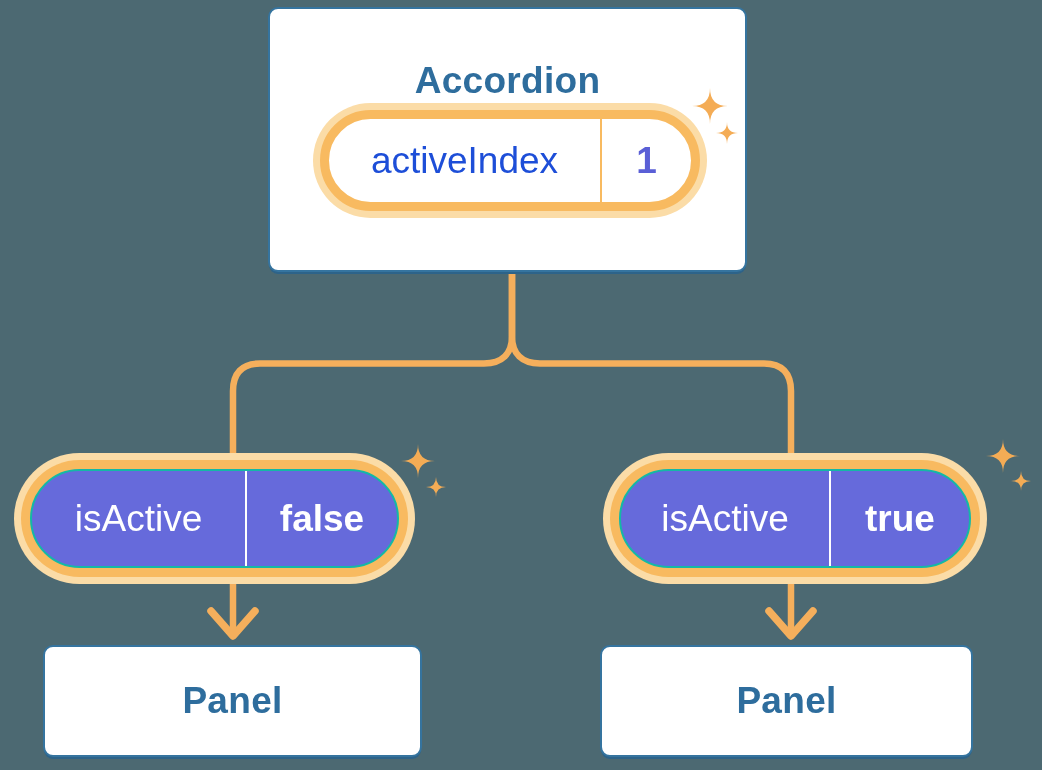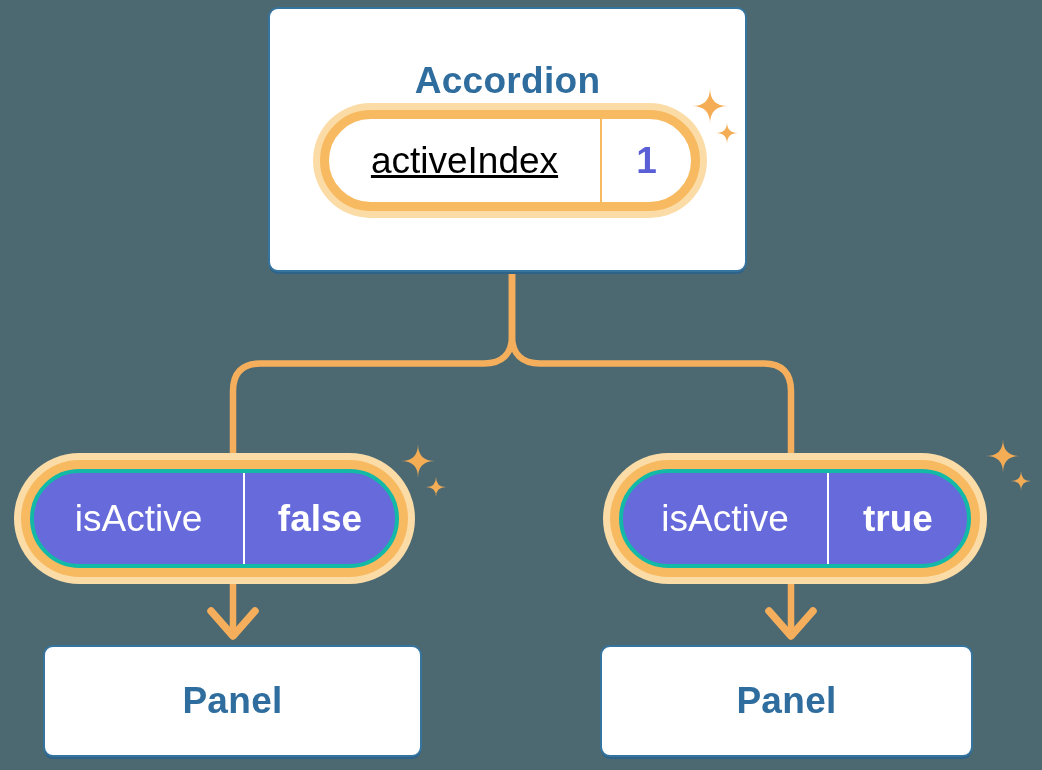--- a/index.html
+++ b/index.html
@@ -58,28 +58,28 @@
     flex:1;
     display:flex;align-items:center;justify-content:center;
   }
   .state-pill .divider{
     width:2px;background:#F8BA60;
   }
   .state-pill .value-sec{
     width:89px;
     display:flex;align-items:center;justify-content:center;
   }
-  .state-name{color:#000000;font-size:37px;font-weight:400;text-decoration:underline;}
+  .state-name{color:#1d4ed8;font-size:37px;font-weight:400;}
   .state-value{color:#5A5FD6;font-size:37px;font-weight:700;}
   
   .prop-pill{
     position:absolute;
     box-sizing:border-box;
     background:#666ADB;
-    border:4px solid #14b8a6;
+    border:2px solid #14b8a6;
     border-radius:60px;
     box-shadow:0 0 0 9px #F8BA60, 0 0 0 16px #FBDCA7;
     display:flex;
     align-items:stretch;
     overflow:hidden;
   }
   .prop-pill-left{left:30px;top:469px;width:369px;height:99px;}
   .prop-pill-right{left:619px;top:469px;width:352px;height:99px;}
   .prop-pill .name-sec{
     flex:1;

